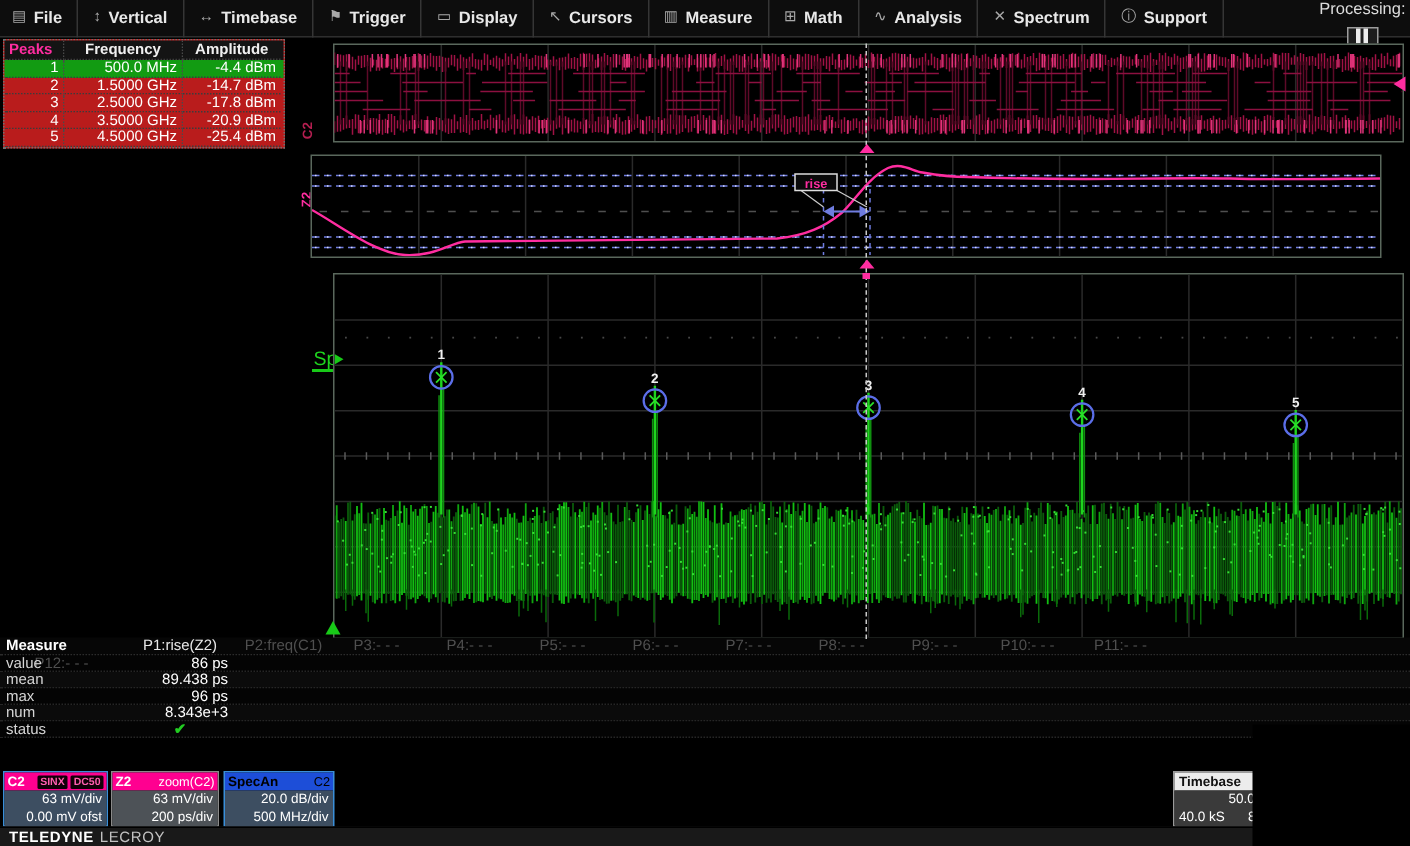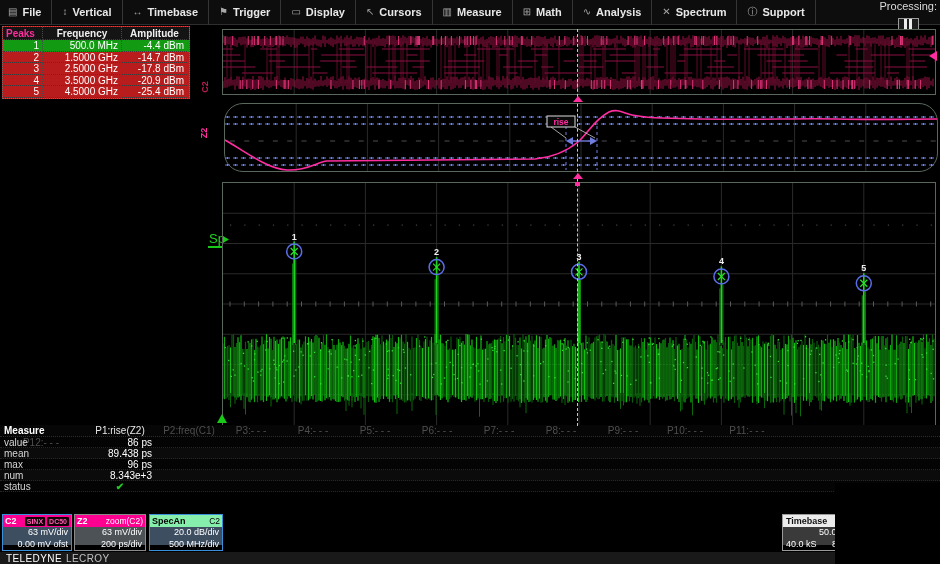--- a/index.html
+++ b/index.html
@@ -38,21 +38,21 @@
   .pt-row > div:last-child{border-right:none;}
   .pt-header{height:13px;line-height:13px;background:#141414;font-weight:bold;}
   .pt-header .h-peaks{color:#ff2da0;padding-left:3px;}
   .pt-header .h-mid,.pt-header .h-amp{text-align:center;color:#f0f0f0;}
   .pt-num,.pt-freq,.pt-amp{text-align:right;padding-right:3px;color:#fff;}
   .pt-sel{background:#129b12;}
 
   
   .panel{position:absolute;border:1px solid #5a685c;background:#000;}
   .panel-c2{left:222px;top:29px;width:714px;height:66px;}
-  .panel-z2{left:224px;top:103px;width:714px;height:69px;border-radius:19px;}
+  .panel-z2{left:207px;top:103px;width:714px;height:69px;}
   .panel-sp{left:222px;top:182px;width:714px;height:244px;}
   .panel svg{position:absolute;left:0;top:0;}
   .vlabel{position:absolute;font-size:9px;font-weight:bold;transform:rotate(-90deg);}
   .vlabel-c2{left:199px;top:82px;color:#b41e50;}
   .vlabel-z2{left:199px;top:128px;color:#ff2da0;}
   .sp-label{position:absolute;left:208px;top:231px;color:#1ed41e;font-size:13px;font-weight:normal;
             border-bottom:2px solid #18c918;padding:0 1px 0 1px;}
   .cursor-line{position:absolute;left:577px;top:29px;height:397px;width:0;
                border-left:1px dashed #c8c8c8;z-index:6;}
   .tri{position:absolute;width:0;height:0;z-index:7;}
@@ -78,44 +78,44 @@
   .mt-row:nth-child(odd){background:#0b0b0b;}
   .mt-row:nth-child(even){background:#040404;}
   .mt-label{padding-left:4px;color:#d6d6d6;}
   .mt-val{text-align:right;padding-right:6px;color:#fff;}
   .mt-row.status-row .mt-val{text-align:center;color:#22cc22;padding-right:0;font-weight:bold;}
 
   
   .desc{position:absolute;top:514px;height:37px;border:1px solid #3a8fd9;font-size:9px;}
   .desc-head{height:12px;display:flex;align-items:center;justify-content:space-between;
              padding:0 2px;font-weight:bold;line-height:12px;}
-  .desc-body{height:18px;text-align:right;padding-right:3px;color:#fff;line-height:11.5px;}
+  .desc-body{height:37px;text-align:right;padding-right:3px;color:#fff;line-height:11.5px;}
   .desc-c2{left:2px;width:70px;}
   .desc-z2{left:74px;width:72px;border-color:#8a8a8a;}
   .desc-sa{left:149px;width:74px;}
   .head-pink{background:#ff0090;color:#fff;}
-  .head-green{background:#86efac;color:#000;}
+  .head-green{background:#1d4ed8;color:#000;}
   .body-slate{background:#3d4e61;}
   .body-gray{background:#4d5257;}
   .badges{display:flex;gap:2px;}
   .badge{background:#120008;color:#ff5fb0;font-size:7px;font-weight:bold;padding:0 2px;
          border-radius:1px;line-height:9px;}
   .desc-sub{font-weight:normal;font-size:8.5px;}
   .desc-tb{left:782px;width:154px;border-color:#9a9a9a;}
   .tb-head{background:#ececec;color:#111;justify-content:flex-start;padding-left:3px;}
   .tb-body{background:#3a3a3a;color:#fff;text-align:left;position:relative;}
   .tb-l1{padding-left:36px;line-height:11.5px;}
   .tb-l2{position:relative;height:11.5px;line-height:11.5px;}
   .tb-l2 .tb-samples{position:absolute;left:3px;}
   .tb-l2 .tb-rate{position:absolute;left:49px;}
 
   
   .footer{position:absolute;left:0;top:551px;width:940px;height:13px;background:#191919;
           border-top:1px solid #000;display:flex;align-items:center;padding-left:6px;}
-  .brand-bold{font-size:10px;font-weight:normal;color:#fff;letter-spacing:.4px;}
+  .brand-bold{font-size:10px;font-weight:bold;color:#fff;letter-spacing:.4px;}
   .brand-light{font-size:10px;color:#c2c2c2;margin-left:4px;letter-spacing:.4px;}
   .black-overlay{position:absolute;left:835px;top:483px;width:105px;height:81px;background:#000;z-index:50;}
 </style>
 </head>
 <body>
 
 <div class="screen">
 
   <div class="menubar">
 

